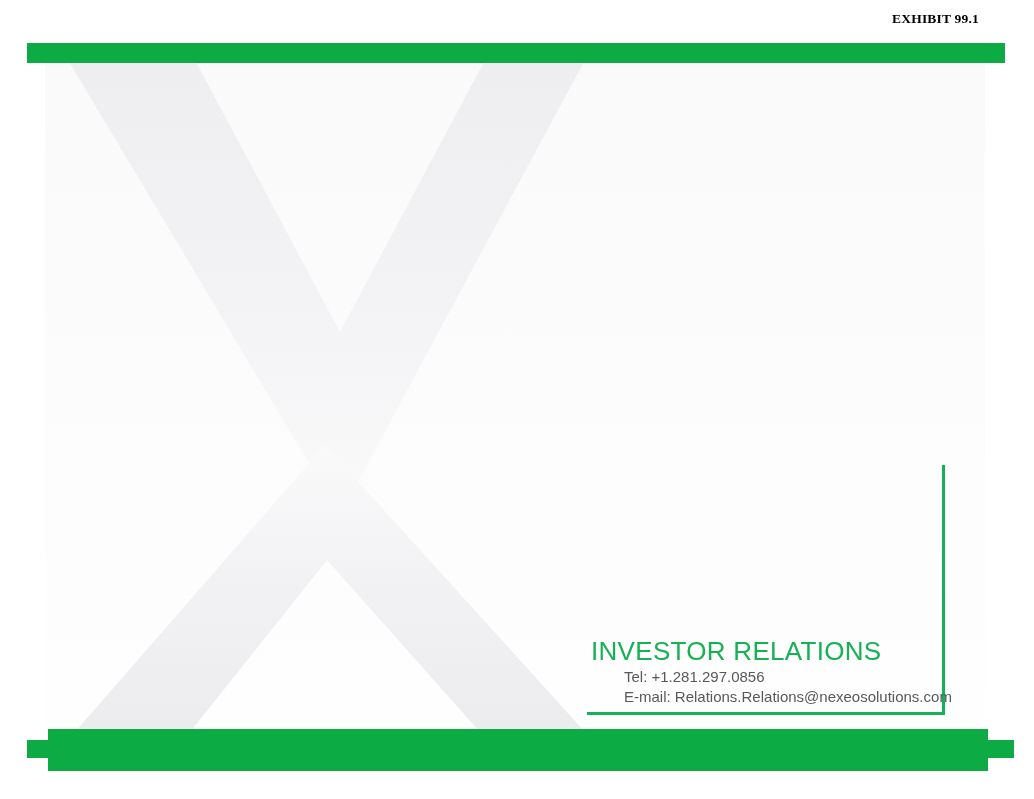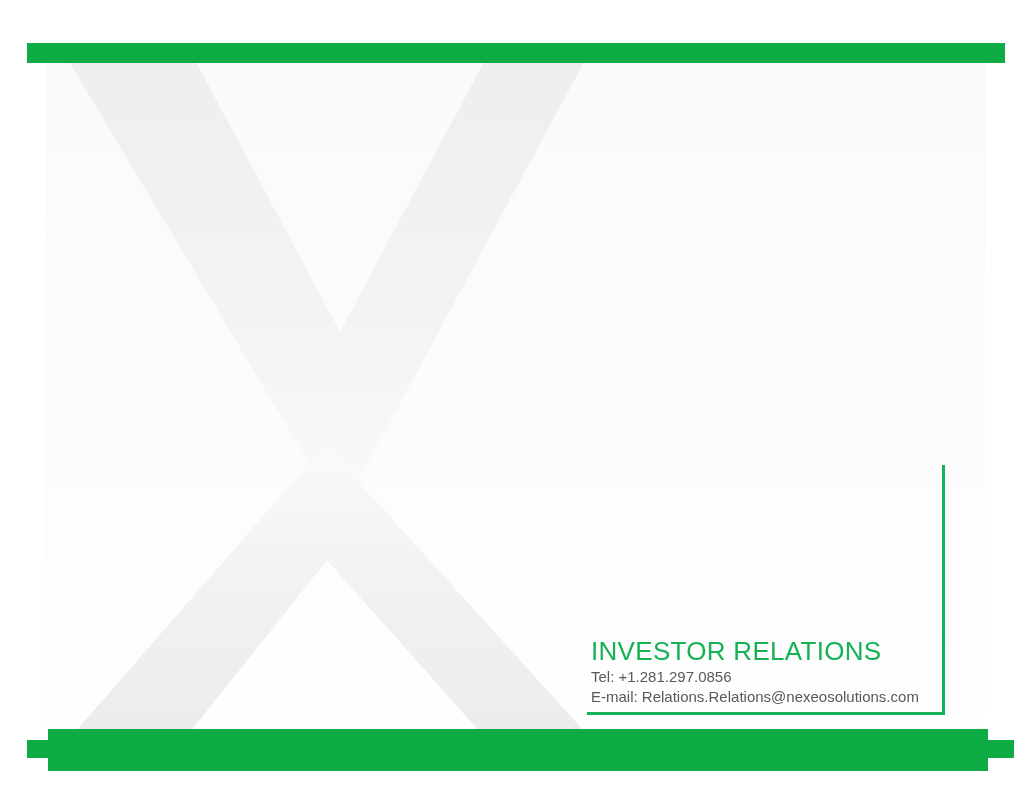--- a/index.html
+++ b/index.html
@@ -118,20 +118,21 @@
     line-height: 32px;
     color: #17b155;
     letter-spacing: 0.3px;
     white-space: nowrap;
   }
   .contact-line {
     font-size: 15px;
     line-height: 20px;
     color: #595959;
     white-space: nowrap;
+    margin-left: 33px;
   }
 </style>
 </head>
 <body>
 
 <div id="page">
 
   <div class="page-panel"></div>
 
   <div class="watermark">
@@ -148,20 +149,21 @@
           <stop offset="100%" stop-color="#ececee"></stop>
         </linearGradient>
       </defs>
 
       <path d="M 28 0 L 155 0 L 300 272 L 445 0 L 545 0 L 300 455 Z" fill="url(#wmTop)"></path>
 
       <path d="M 285 385 L 545 672 L 440 672 L 287 500 L 150 672 L 35 672 Z" fill="url(#wmBot)"></path>
     </svg>
   </div>
 
+  <div class="exhibit-label">EXHIBIT 99.1</div>
 
   <div class="bar-top"></div>
 
   <div class="bar-bottom-wide"></div>
   <div class="bar-bottom-main"></div>
 
   <div class="contact-block">
     <div class="bracket-vertical"></div>
     <div class="bracket-horizontal"></div>
     <div class="contact-text">

